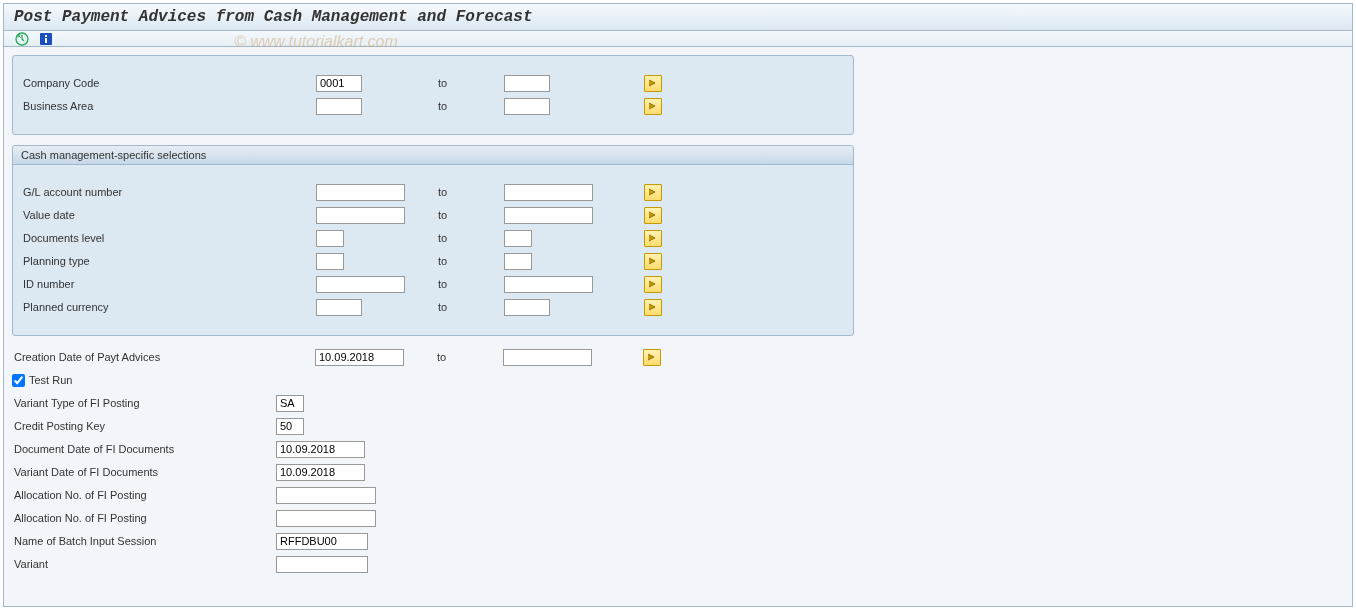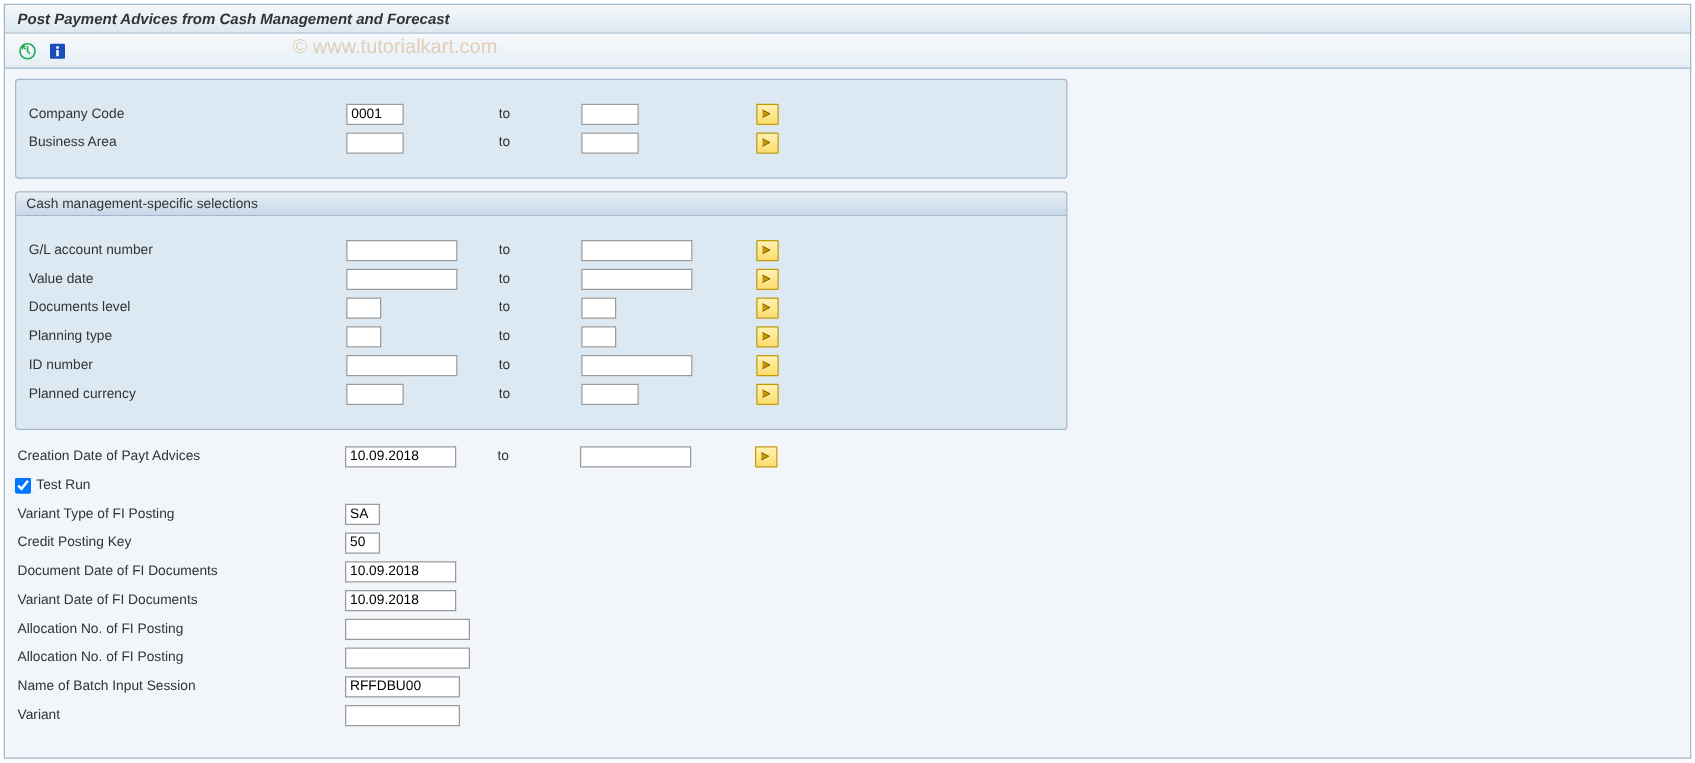--- a/index.html
+++ b/index.html
@@ -18,32 +18,34 @@
       margin: 3px;
       height: calc(100% - 6px);
       background: #f2f6fa;
     }
     .title-bar {
       background: linear-gradient(to bottom, #f5f9fc, #dce8f2);
       border-bottom: 1px solid #a3b8cc;
       padding: 4px 10px;
       font-weight: bold;
       font-style: italic;
-      font-size: 12px;
+      font-size: 16px;
       color: #333;
+      font-family: Liberation Mono, monospace;
     }
     .toolbar {
       background: linear-gradient(to bottom, #f5f9fc, #e6eef5);
       border-bottom: 1px solid #a3b8cc;
       padding: 4px 8px;
-      height: 28px;
+      height: 16px;
       display: flex;
       align-items: center;
       gap: 4px;
       position: relative;
+      font-style: italic;
     }
     .toolbar-icon {
       width: 20px;
       height: 18px;
       display: inline-flex;
       align-items: center;
       justify-content: center;
       border: 1px solid transparent;
       cursor: pointer;
     }
@@ -82,21 +84,21 @@
       margin-bottom: 1px;
     }
     .label {
       width: 264px;
       flex-shrink: 0;
       padding-left: 2px;
     }
     .group-body .label {
       width: 256px;
     }
-    .input-cell-from { width: 120px; flex-shrink: 0; }
+    .input-cell-from { width: 120px; flex-shrink: 0; margin-left: 39px; }
     .input-cell-to-label { width: 68px; flex-shrink: 0; text-align: left; padding-left: 2px; }
     .input-cell-to { width: 140px; flex-shrink: 0; }
     .input-cell-btn { width: 40px; flex-shrink: 0; }
     input.field {
       border: 1px solid #999;
       background: #fff;
       height: 17px;
       font-size: 11px;
       padding: 0 3px;
       font-family: Arial, sans-serif;

